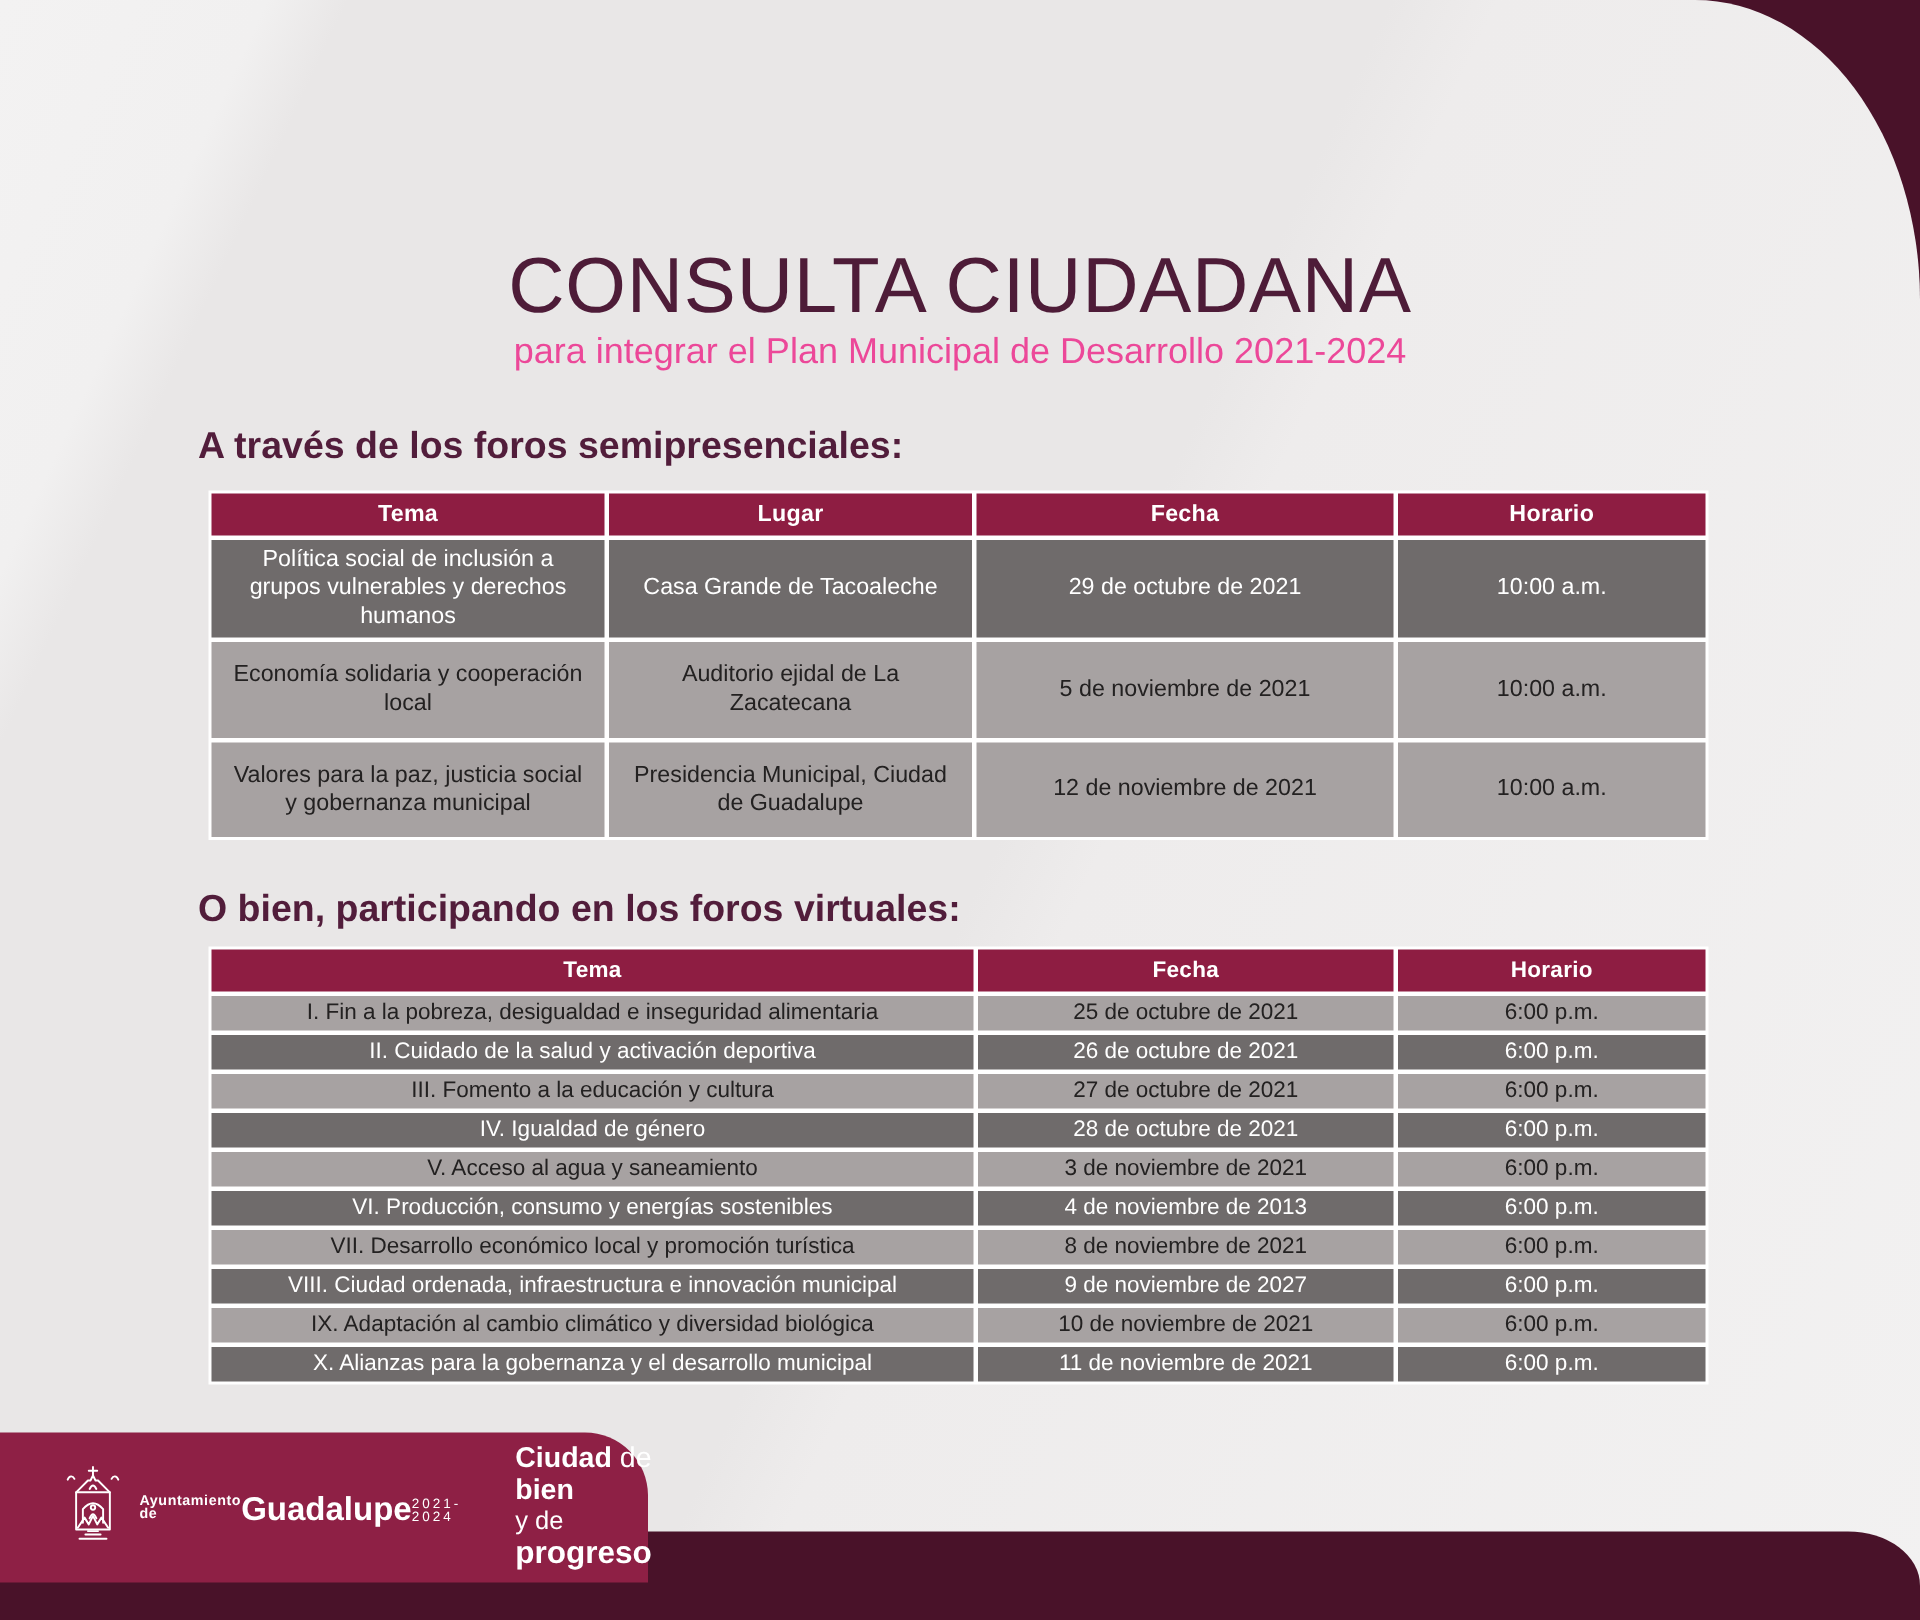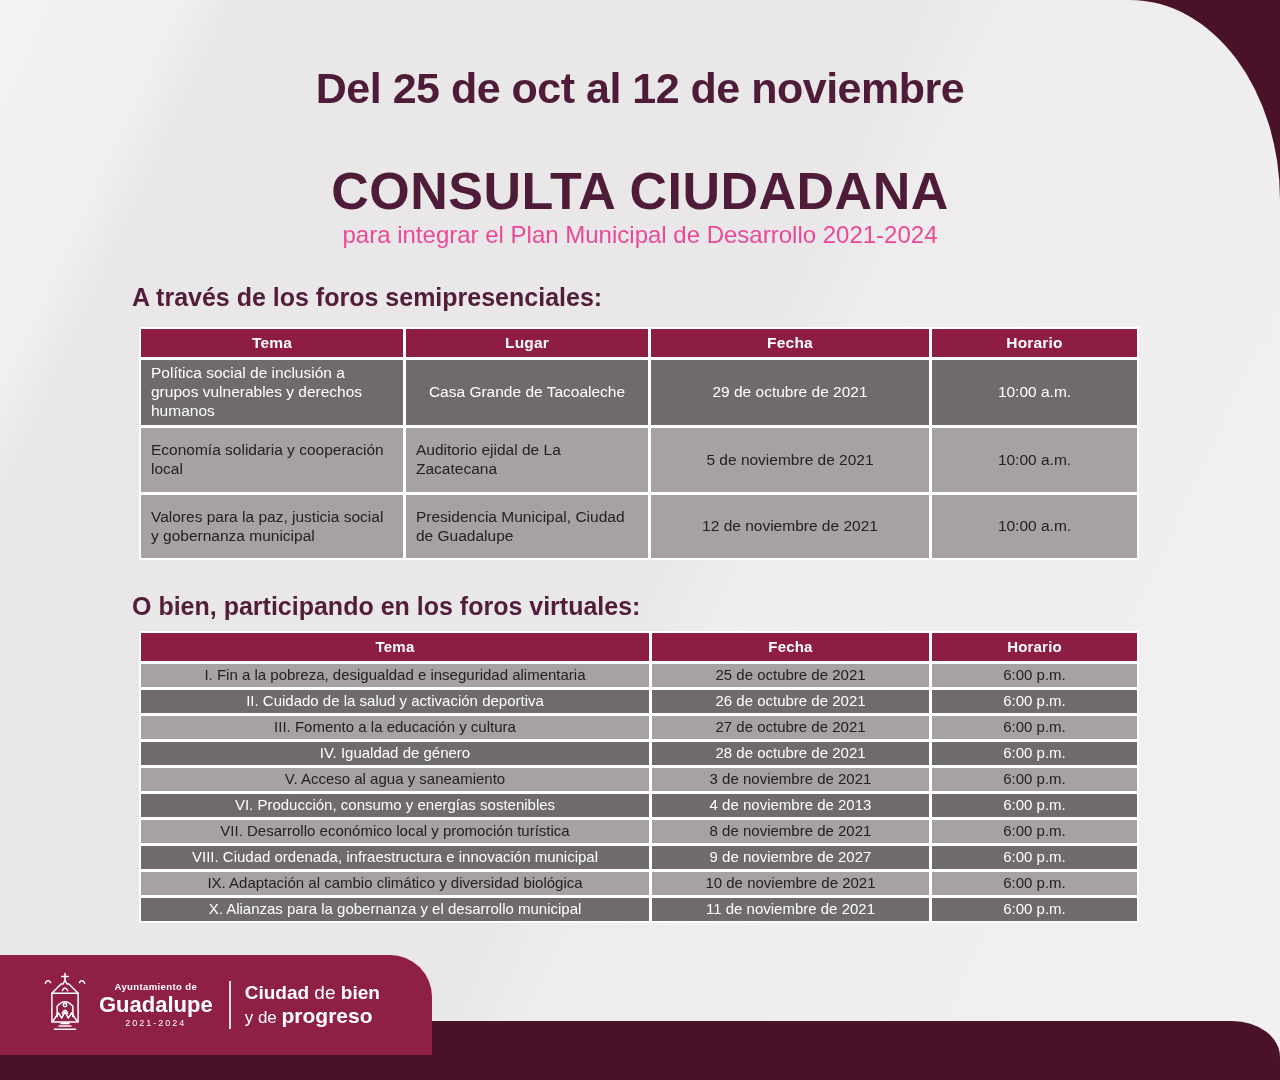--- a/index.html
+++ b/index.html
@@ -12,56 +12,55 @@
   
   .band{position:absolute;left:0;right:0;top:1021px;height:59px;background:#491229;
         border-top-right-radius:48px 36px;}
   
   .footbar{position:absolute;left:0;top:955px;width:432px;height:100px;background:#8e2045;
         border-top-right-radius:42px;display:flex;align-items:center;padding-left:44px;
         box-sizing:border-box;color:#fff;}
   .hdr{position:absolute;left:0;width:1280px;text-align:center;}
   .daterange{top:64px;font-size:43px;font-weight:bold;color:#4e1c38;letter-spacing:-.5px;}
   .kicker{top:131px;font-size:29px;font-weight:bold;color:#a5a3a3;letter-spacing:3px;}
-  .maintitle{top:161px;font-size:52px;font-weight:bold;color:#4e1c38;letter-spacing:.5px;}
+  .maintitle{top:161px;font-size:52px;font-weight:normal;color:#4e1c38;letter-spacing:.5px;}
   .subtitle{top:221px;font-size:24px;color:#ec4899;}
   .secheading{position:absolute;left:132px;font-size:25px;font-weight:bold;color:#521d3b;}
   .sh1{top:283px;} .sh2{top:592px;}
   
   .tbl{position:absolute;left:139px;background:#ffffff;padding:2px;display:grid;gap:3px;}
   .t1{top:327px;grid-template-columns:262px 242px 278px 205px;
       grid-template-rows:28px 65px 64px 63px;}
   .t2{top:631px;grid-template-columns:508px 277px 205px;
       grid-template-rows:28px repeat(10,23px);}
   .trow{display:contents;}
-  .cell{display:flex;align-items:center;justify-content:center;
+  .cell{display:flex;align-items:center;justify-content:center;text-align:center;
         padding:0 10px;line-height:1.22;}
   .hcell{background:#8e1d42;color:#fff;font-weight:bold;font-size:16px;letter-spacing:.2px;}
   .t1 .cell{font-size:15.5px;}
   .t2 .cell{font-size:15px;}
   .trow.dark .cell{background:#6f6b6b;color:#ffffff;}
   .trow.light .cell{background:#a7a2a2;color:#232121;}
   
   .logogroup{display:flex;align-items:center;gap:13px;}
-  .orgtext{display:flex;flex-direction:column;align-items:center;line-height:1;}
+  .orgtext{display:flex;flex-direction:row;align-items:center;line-height:1;}
   .orgsmall{font-size:9.5px;font-weight:bold;letter-spacing:.4px;}
   .orgname{font-size:22px;font-weight:bold;margin-top:2px;}
   .orgyears{font-size:9px;letter-spacing:2px;margin-top:3px;}
   .fdivider{width:2px;height:48px;background:#fff;opacity:.85;margin:0 14px 0 16px;}
   .tagline{line-height:1.1;}
   .tg1{font-size:19px;} .tg1 b{font-size:19px;}
   .tg2{font-size:17px;} .tg2 b{font-size:21px;}
 </style>
 </head>
 <body>
 
 <div id="page">
   <div class="canvas"></div>
 
-  <div class="hdr daterange">Del 25 de oct al 12 de noviembre</div>
   <div class="hdr maintitle">CONSULTA CIUDADANA</div>
   <div class="hdr subtitle">para integrar el Plan Municipal de Desarrollo 2021-2024</div>
 
   <div class="secheading sh1">A través de los foros semipresenciales:</div>
 
   <div class="tbl t1">
     <div class="trow head">
       <div class="cell hcell">Tema</div>
       <div class="cell hcell">Lugar</div>
       <div class="cell hcell">Fecha</div>

